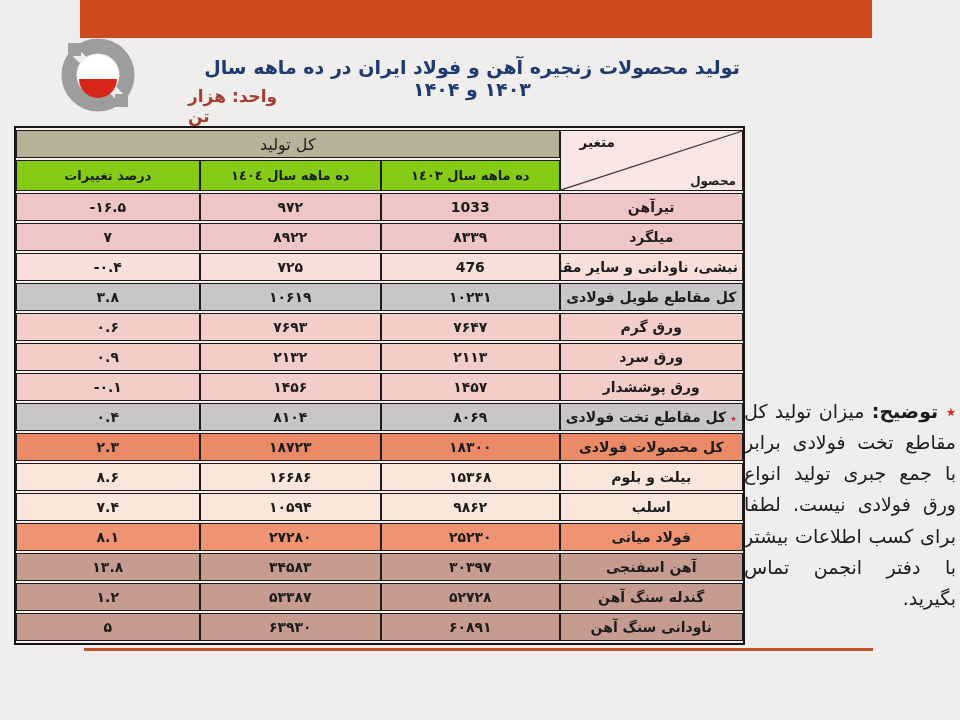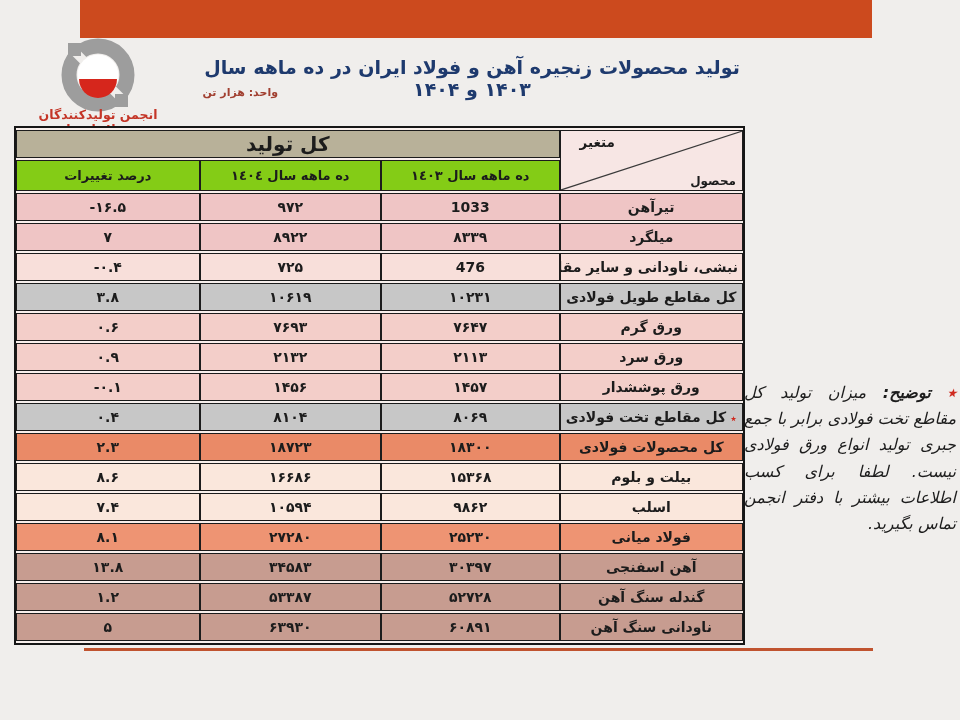--- a/index.html
+++ b/index.html
@@ -12,28 +12,28 @@
   
   .banner{position:absolute;left:80px;top:0;width:792px;height:38px;background:var(--banner,#cc4a1e);}
   
   .logo{position:absolute;left:18px;top:38px;width:160px;}
   .logo svg{display:block;margin:0 auto;}
   .logo-text{margin-top:-4px;text-align:center;color:var(--logo_red,#c43527);
     font-weight:bold;font-size:12.5px;line-height:1.18;direction:rtl;}
   
   .title{position:absolute;left:202px;top:48px;width:540px;text-align:center;direction:rtl;
     color:var(--title,#1e3a6e);font-weight:bold;font-size:19px;letter-spacing:-0.2px;margin-top:8px;}
-  .unit{position:absolute;left:188px;top:86px;width:90px;direction:rtl;text-align:right;
-    color:var(--unit_label,#a13f30);font-weight:bold;font-size:11px;}
+  .unit{position:absolute;left:188px;top:86px;width:90px;direction:rtl;text-align:left;
+    color:var(--unit_label,#a13f30);font-weight:bold;font-size:17px;}
   
   .table-wrap{position:absolute;left:14px;top:126px;width:727px;border:2px solid #161616;background:#f8efec;}
   table{width:100%;border-collapse:separate;border-spacing:0 2px;direction:rtl;table-layout:fixed;}
   th,td{border:1px solid #1c1c1c;padding:0 4px;text-align:center;vertical-align:middle;
     color:#1c1c1c;overflow:hidden;white-space:nowrap;}
-  th.group{height:26px;background:var(--header_khaki,#b8b199);font-size:20px;font-weight:bold;}
+  th.group{height:26px;background:var(--header_khaki,#b8b199);font-size:16px;font-weight:normal;}
   th.sub{height:29px;background:#84cc16;font-size:13px;font-weight:bold;}
   th.corner{background:#f7e6e4;position:relative;}
   .diag{position:absolute;left:0;top:0;width:100%;height:100%;}
   .diag line{stroke:#3a3a3a;stroke-width:1.2;vector-effect:non-scaling-stroke;}
   .corner-top{position:absolute;top:3px;left:19px;font-size:13.5px;font-weight:bold;}
   .corner-bottom{position:absolute;bottom:2px;right:6px;font-size:12px;font-weight:bold;}
   tbody td{height:26px;font-weight:bold;font-size:14px;}
   td.product{font-size:14px;}
   td.val{direction:ltr;}
   .mark{color:var(--note_mark,#cf2b20);font-size:12px;}
@@ -42,22 +42,22 @@
   
   .r-pink td{background:var(--row_pink,#efc5c5);}
   .r-pink2 td{background:var(--row_pink2,#f3cec9);}
   .r-pink-light td{background:var(--row_pink_light,#f8dfda);}
   .r-gray td{background:var(--row_gray,#c7c7c7);}
   .r-salmon td{background:var(--row_salmon,#ea8a67);}
   .r-salmon2 td{background:var(--row_salmon2,#ee9473);}
   .r-peach td{background:var(--row_peach,#fae7dc);}
   .r-brown td{background:var(--row_brown,#c79c90);}
   
-  .note{position:absolute;left:744px;top:380px;width:212px;direction:rtl;text-align:justify;
-    font-size:16px;line-height:1.64;color:#1c1c1c;font-style:italic;}
+  .note{position:absolute;left:744px;top:396px;width:212px;direction:rtl;text-align:justify;
+    font-size:19px;line-height:1.64;color:#1c1c1c;}
   .note-mark{color:var(--note_mark,#cf2b20);font-weight:bold;}
   .note-label{font-weight:bold;}
   
   .underline{position:absolute;left:84px;top:648px;width:789px;height:3px;background:var(--underline,#c0532f);}
 </style>
 </head>
 <body>
 
 <div class="slide">
 
@@ -65,24 +65,20 @@
 
   <div class="logo">
     <svg width="104" height="74" viewBox="0 0 104 74">
       <circle cx="52" cy="37" r="29" fill="none" stroke="#9d9d9d" stroke-width="15"></circle>
       <rect x="-12" y="32.5" width="128" height="9" fill="#f0eeec" transform="rotate(45 52 37)"></rect>
       <rect x="22" y="5" width="13" height="13" fill="#9d9d9d"></rect>
       <rect x="69" y="56" width="13" height="13" fill="#9d9d9d"></rect>
       <circle cx="52" cy="37" r="20.5" fill="#ffffff"></circle>
       <path d="M 33 41 A 19 19 0 0 0 71 41 L 33 41 Z" fill="#d6261c"></path>
     </svg>
-    <div class="logo-text">
-      <div>انجمن تولیدکنندگان</div>
-      <div>فــولاد ایــران</div>
-    </div>
   </div>
 
   <div class="title">تولید محصولات زنجیره آهن و فولاد ایران در ده ماهه سال ۱۴۰۳ و ۱۴۰۴</div>
   <div class="unit">واحد: هزار تن</div>
 
   <div class="table-wrap">
     <table>
       <colgroup>
           <col style="width:182px">
           <col style="width:177px">

